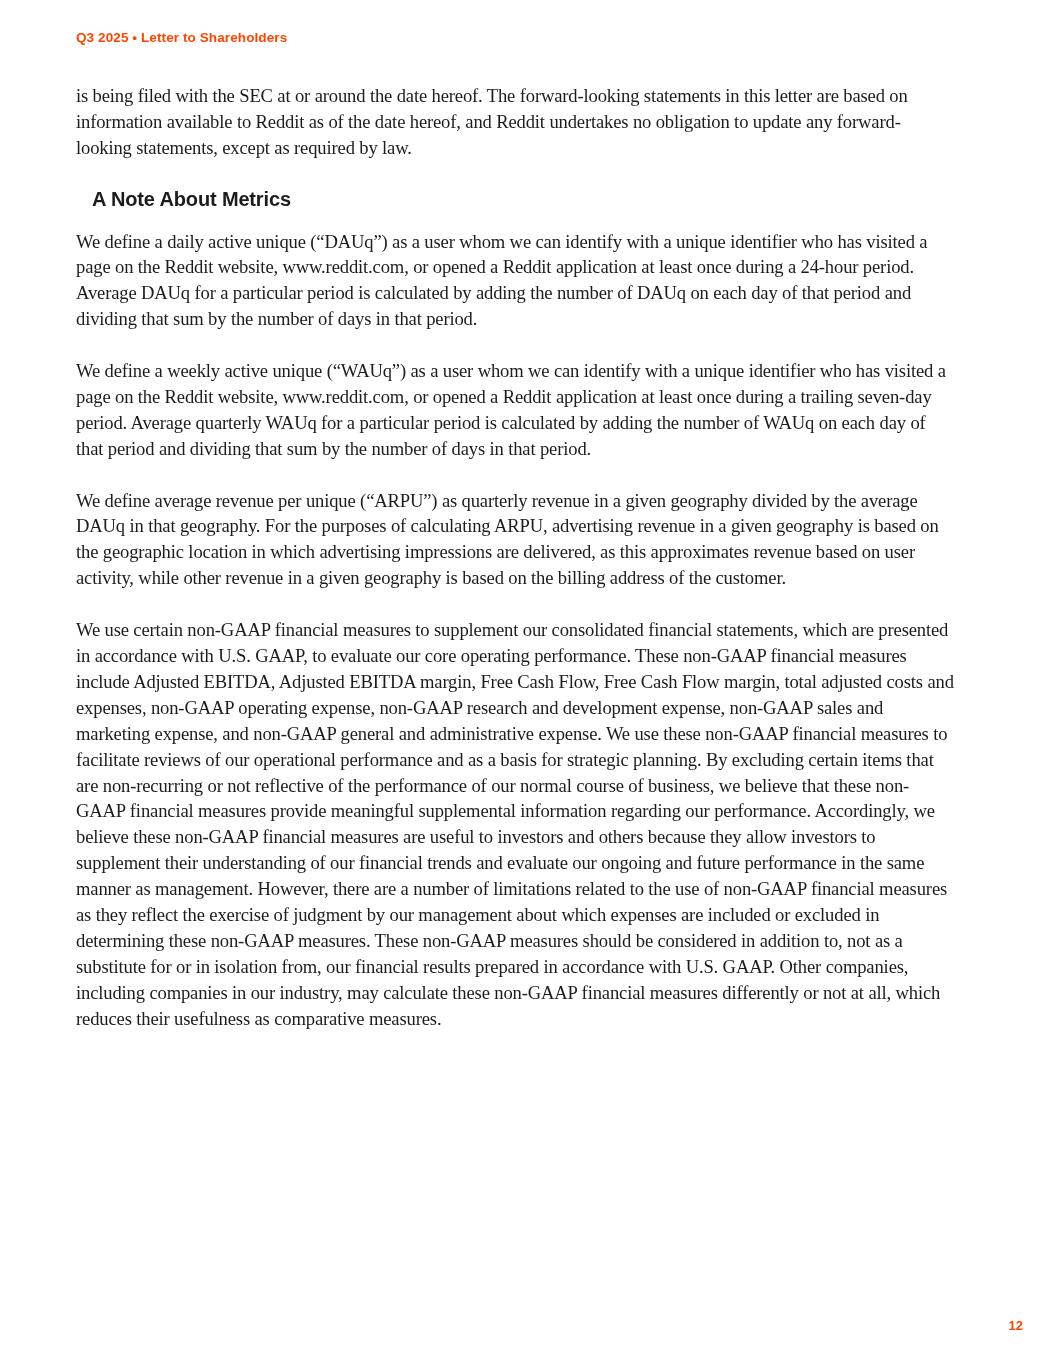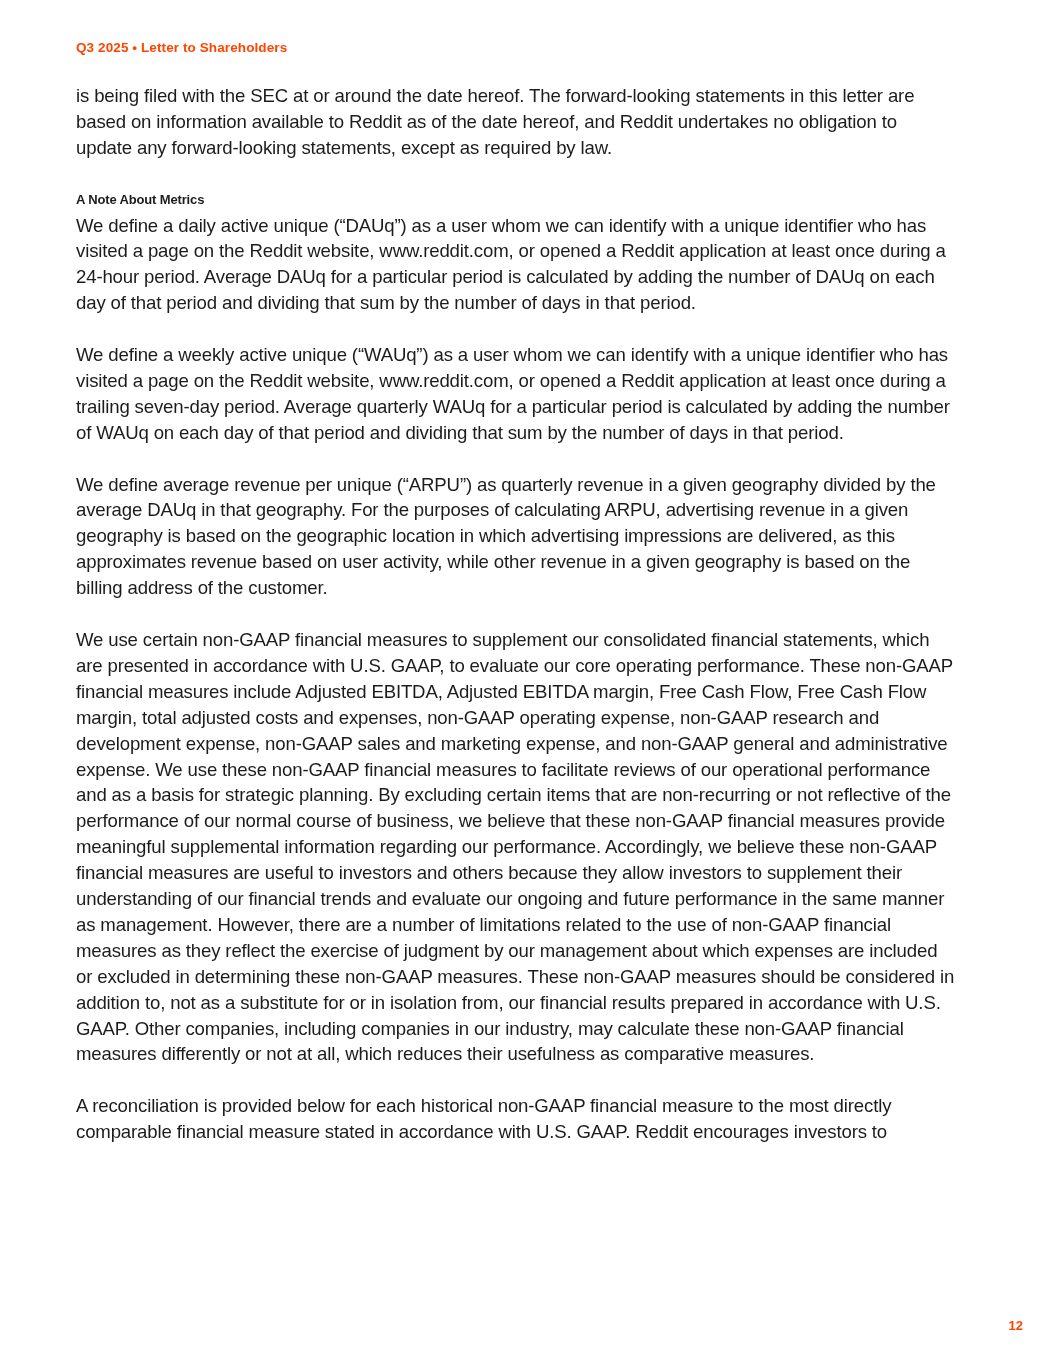--- a/index.html
+++ b/index.html
@@ -11,41 +11,42 @@
       width: 1055px;
       height: 1365px;
       position: relative;
       overflow: hidden;
       font-family: "Liberation Sans", sans-serif;
       color: #1c1c1c;
     }
     .header {
       position: absolute;
       left: 76px;
-      top: 40px;
+      top: 30px;
       font-size: 13.5px;
       font-weight: bold;
       color: #ff4500;
       letter-spacing: 0.1px;
     }
     .content {
       position: absolute;
       left: 76px;
       top: 83px;
       width: 880px;
       font-size: 18.6px;
       line-height: 25.9px;
       letter-spacing: -0.15px;
     }
     .content p {
       margin: 0 0 25.9px 0;
+      font-family: Liberation Serif, serif;
     }
     .content h3 {
-      margin: 0;
-      font-size: 13px;
+      margin: 16px;
+      font-size: 20px;
       line-height: 25.9px;
       font-weight: bold;
     }
     .content p.last {
       margin-bottom: 0;
     }
     .page-number {
       position: absolute;
       right: 32px;
       top: 1318px;
@@ -61,16 +62,15 @@
 
 <div class="content">
   <p>is being filed with the SEC at or around the date hereof. The forward-looking statements in this letter are based on information available to Reddit as of the date hereof, and Reddit undertakes no obligation to update any forward-looking statements, except as required by law.</p>
 
   <h3>A Note About Metrics</h3>
   <p>We define a daily active unique (“DAUq”) as a user whom we can identify with a unique identifier who has visited a page on the Reddit website, www.reddit.com, or opened a Reddit application at least once during a 24-hour period. Average DAUq for a particular period is calculated by adding the number of DAUq on each day of that period and dividing that sum by the number of days in that period.</p>
   <p>We define a weekly active unique (“WAUq”) as a user whom we can identify with a unique identifier who has visited a page on the Reddit website, www.reddit.com, or opened a Reddit application at least once during a trailing seven-day period. Average quarterly WAUq for a particular period is calculated by adding the number of WAUq on each day of that period and dividing that sum by the number of days in that period.</p>
   <p>We define average revenue per unique (“ARPU”) as quarterly revenue in a given geography divided by the average DAUq in that geography. For the purposes of calculating ARPU, advertising revenue in a given geography is based on the geographic location in which advertising impressions are delivered, as this approximates revenue based on user activity, while other revenue in a given geography is based on the billing address of the customer.</p>
 
   <p>We use certain non-GAAP financial measures to supplement our consolidated financial statements, which are presented in accordance with U.S. GAAP, to evaluate our core operating performance. These non-GAAP financial measures include Adjusted EBITDA, Adjusted EBITDA margin, Free Cash Flow, Free Cash Flow margin, total adjusted costs and expenses, non-GAAP operating expense, non-GAAP research and development expense, non-GAAP sales and marketing expense, and non-GAAP general and administrative expense. We use these non-GAAP financial measures to facilitate reviews of our operational performance and as a basis for strategic planning. By excluding certain items that are non-recurring or not reflective of the performance of our normal course of business, we believe that these non-GAAP financial measures provide meaningful supplemental information regarding our performance. Accordingly, we believe these non-GAAP financial measures are useful to investors and others because they allow investors to supplement their understanding of our financial trends and evaluate our ongoing and future performance in the same manner as management. However, there are a number of limitations related to the use of non-GAAP financial measures as they reflect the exercise of judgment by our management about which expenses are included or excluded in determining these non-GAAP measures. These non-GAAP measures should be considered in addition to, not as a substitute for or in isolation from, our financial results prepared in accordance with U.S. GAAP. Other companies, including companies in our industry, may calculate these non-GAAP financial measures differently or not at all, which reduces their usefulness as comparative measures.</p>
-  <p class="last">A reconciliation is provided below for each historical non-GAAP financial measure to the most directly comparable financial measure stated in accordance with U.S. GAAP. Reddit encourages investors to</p>
 </div>
 
 <div class="page-number">12</div>
 
 </body></html>

